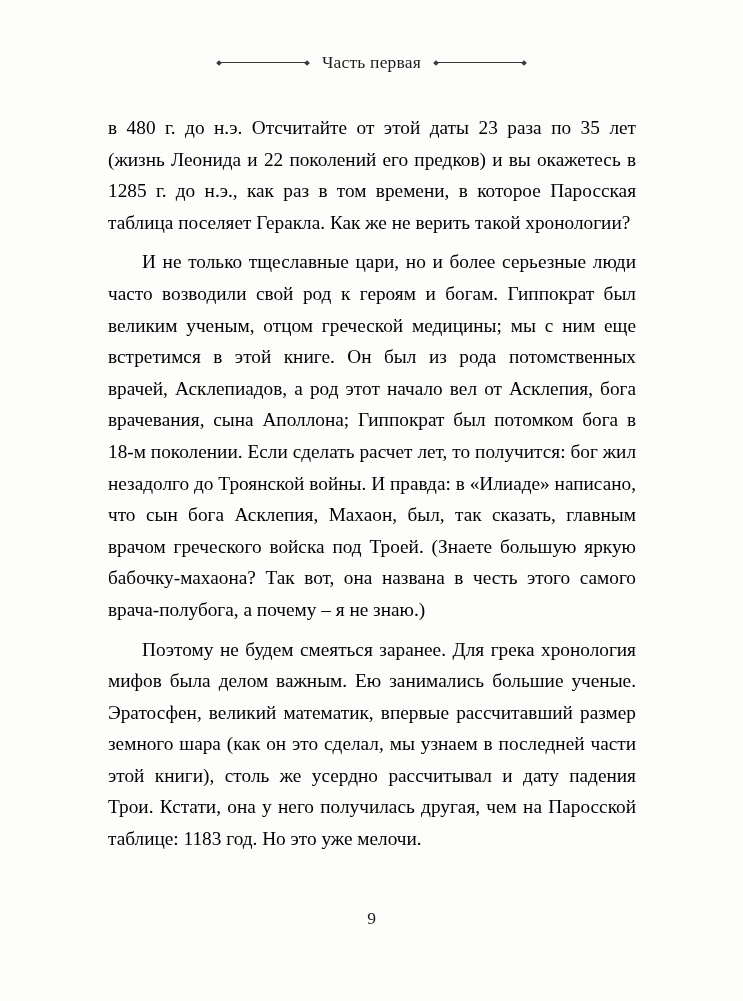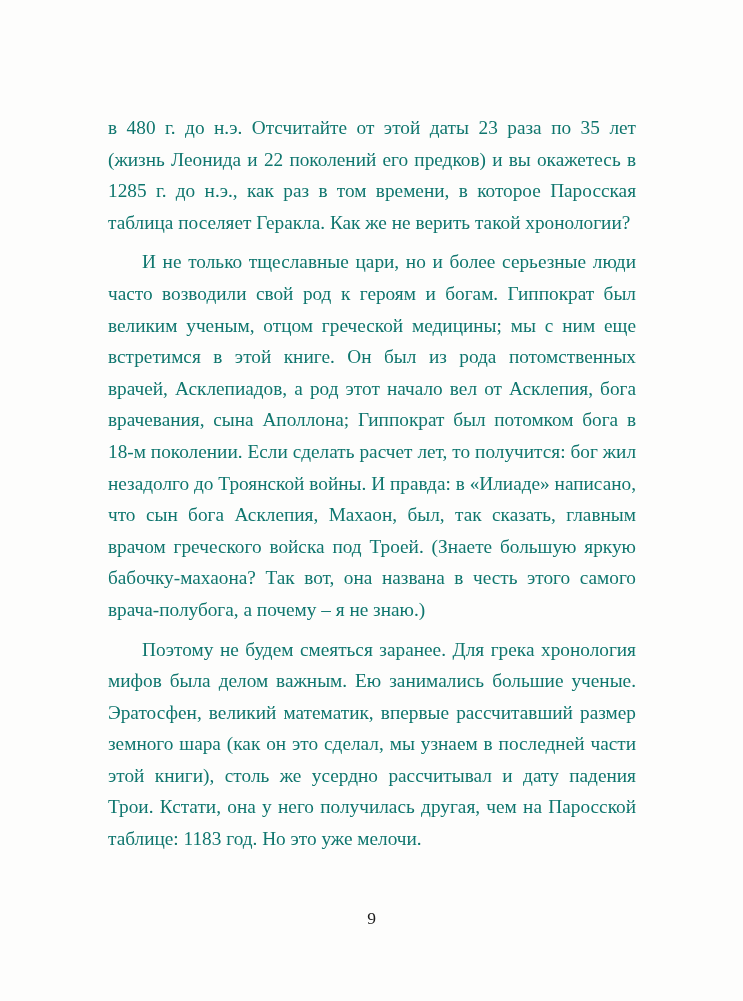--- a/index.html
+++ b/index.html
@@ -73,21 +73,21 @@
     left: 108px;
     top: 112px;
     width: 528px;
   }
   .para {
     margin: 0;
     font-size: 19.3px;
     line-height: 31.6px;
     text-align: justify;
     text-justify: inter-word;
-    color: #0f766e;
+    color: #000000;
     hyphens: manual;
   }
   .para.indent {
     text-indent: 34px;
   }
   .para + .para {
     margin-top: 8px;
   }
 
   
@@ -99,20 +99,25 @@
     text-align: center;
     font-size: 17.5px;
     color: #1d1d1d;
   }
 </style>
 </head>
 <body>
 
 <div class="page">
 
+  <div class="running-head">
+    <span class="rh-rule left"></span>
+    <span class="rh-title">Часть первая</span>
+    <span class="rh-rule right"></span>
+  </div>
 
   <div class="text-block">
     <p class="para">в 480 г. до н.э. Отсчитайте от этой даты 23 раза по 35 лет (жизнь Леонида и 22 поколений его предков) и вы окажетесь в 1285 г. до н.э., как раз в том времени, в которое Паросская таблица поселяет Геракла. Как же не верить такой хронологии?</p>
     <p class="para indent">И не только тщеславные цари, но и более серьезные люди часто возводили свой род к героям и богам. Гиппократ был великим ученым, отцом греческой медицины; мы с ним еще встретимся в этой книге. Он был из рода потомственных врачей, Асклепиадов, а род этот начало вел от Асклепия, бога врачевания, сына Аполлона; Гиппократ был потомком бога в 18-м поколении. Если сделать расчет лет, то получится: бог жил незадолго до Троянской войны. И правда: в «Илиаде» написано, что сын бога Асклепия, Махаон, был, так сказать, главным врачом греческого войска под Троей. (Знаете большую яркую бабочку-махаона? Так вот, она названа в честь этого самого врача-полубога, а почему – я не знаю.)</p>
     <p class="para indent">Поэтому не будем смеяться заранее. Для грека хронология мифов была делом важным. Ею занимались большие ученые. Эратосфен, великий математик, впервые рассчитавший размер земного шара (как он это сделал, мы узнаем в последней части этой книги), столь же усердно рассчитывал и дату падения Трои. Кстати, она у него получилась другая, чем на Паросской таблице: 1183 год. Но это уже мелочи.</p>
   </div>
 
   <div class="folio">9</div>
 
 </div>

